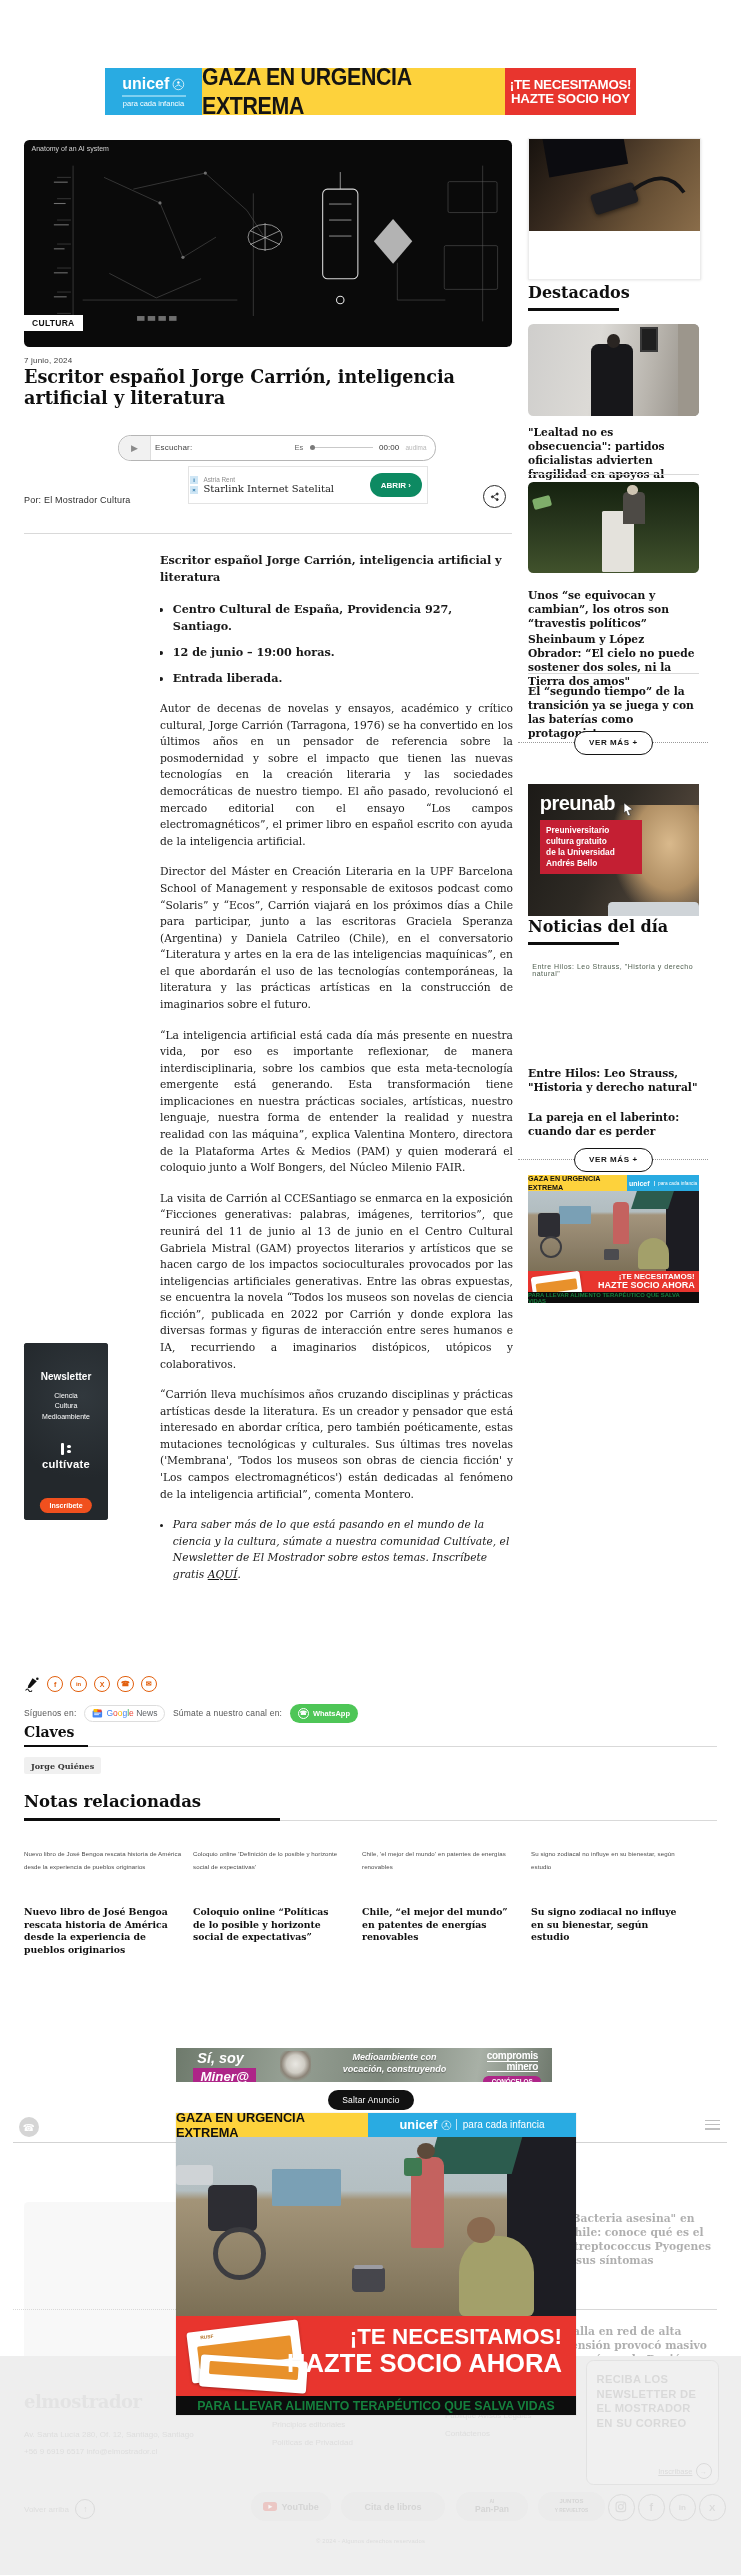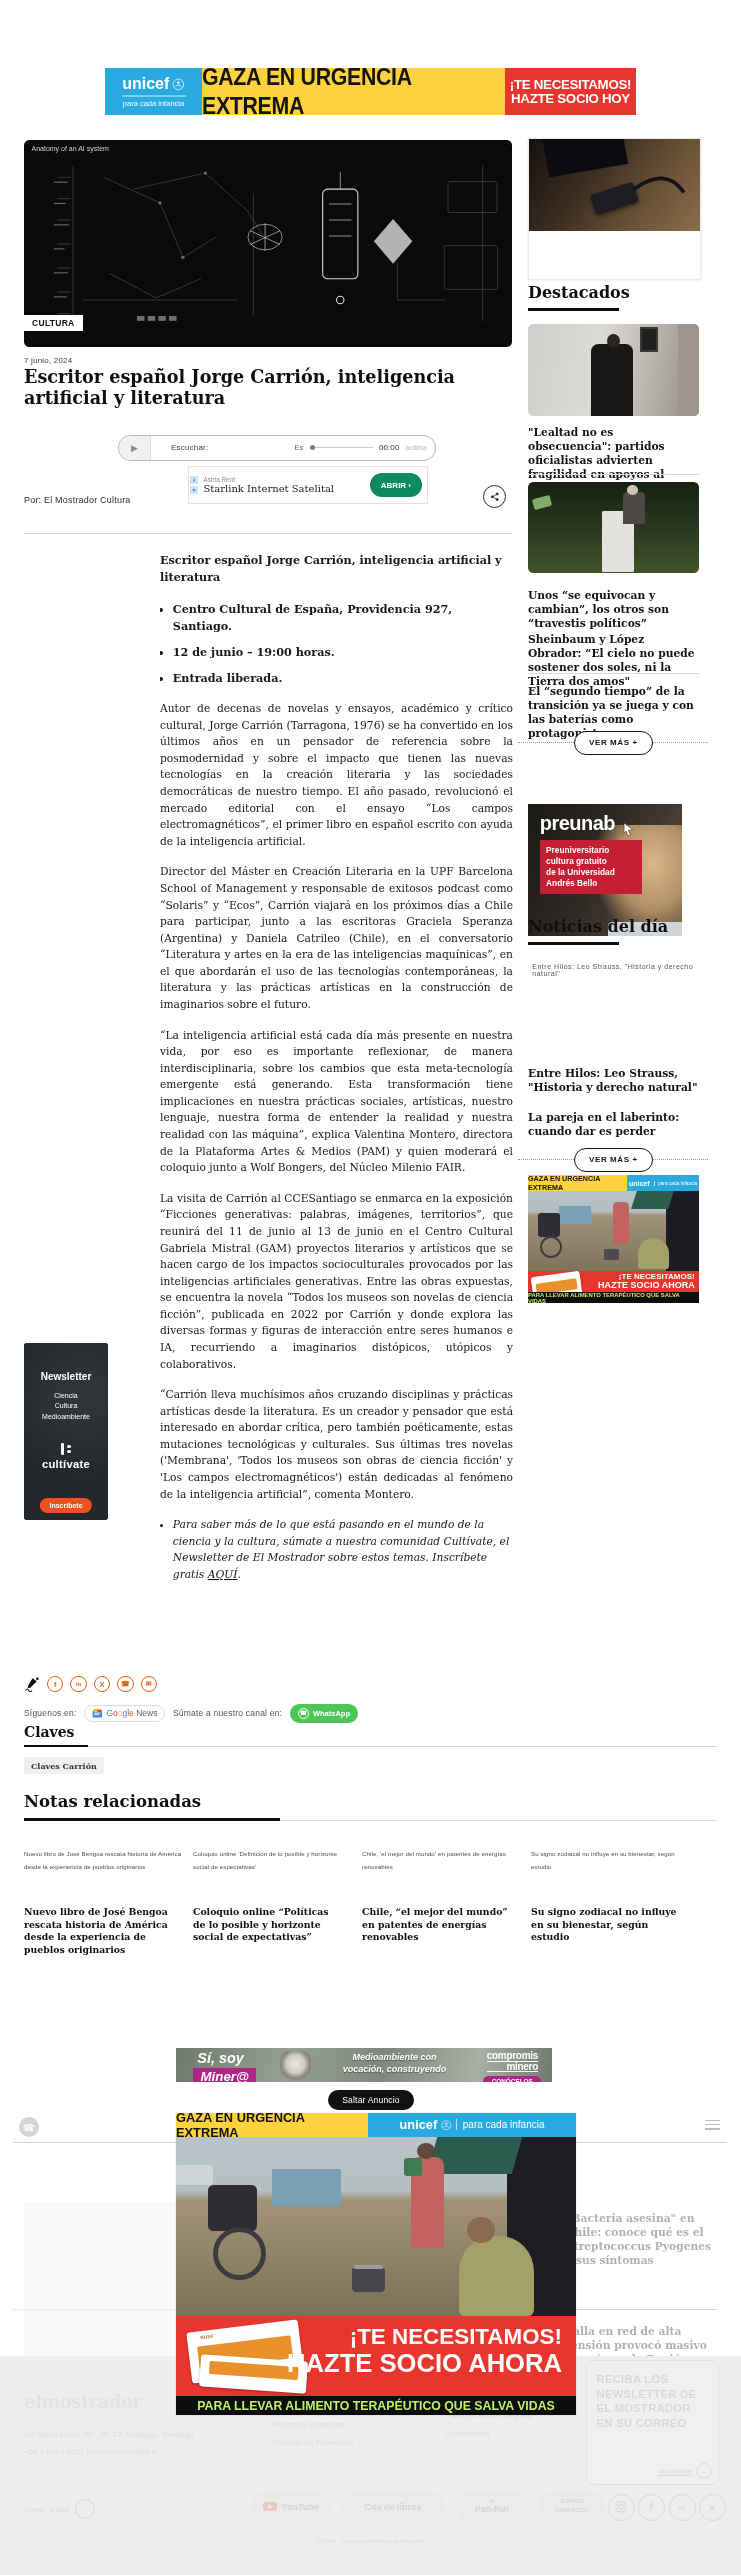--- a/index.html
+++ b/index.html
@@ -52,21 +52,21 @@
   .gn-badge{display:inline-flex;align-items:center;gap:3.7px;border:0.5px solid #ddd;border-radius:9.6px;padding:2.7px 7px;background:#fff}
   .wa-btn{display:inline-flex;align-items:center;gap:3.7px;background:#4ec657;color:#fff;border-radius:9.6px;padding:3.7px 8px;font-weight:700;font-size:7.5px}
   .tagchip{display:inline-block;background:#f0f0f0;border-radius:2.1px;padding:3.7px 7px;font-family:"DejaVu Serif","Liberation Serif",serif;font-weight:700;font-size:8px;color:#333}
   .cap{font-size:6.1px;color:#4a4a4a;line-height:2.1;letter-spacing:0.1px}
   .rel-title{font-family:"DejaVu Serif","Liberation Serif",serif;font-weight:700;font-size:9.3px;line-height:1.35;color:#101010}
   
   .gz-strip{display:flex}
   .gz-y{background:#fdd23c;color:#111;display:flex;align-items:center;justify-content:center}
   .gz-b{background:#29abe2;color:#fff;display:flex;align-items:center;justify-content:center;gap:4.3px}
   .gz-red{background:#e8352e;position:relative;overflow:hidden}
-  .gz-black{background:#0d0d0d;color:#bef264;display:flex;align-items:center;justify-content:center}
+  .gz-black{background:#0d0d0d;color:#15803d;display:flex;align-items:center;justify-content:center}
   .packet{position:absolute;background:#fff;border-radius:3.2px;box-shadow:0 1.1px 2.7px rgba(0,0,0,.3)}
   .packet .band{position:absolute;left:8%;top:30%;width:84%;height:45%;background:#e8912b;border-radius:1.6px}
   
   .faded{opacity:.38}
   .fpill{background:#c9c9c9;border-radius:15px;display:flex;align-items:center;justify-content:center;gap:4.3px;color:#8f8f8f;font-weight:700}
   .fcirc{border:1.1px solid #9d9d9d;border-radius:50%;width:24.5px;height:24.5px;display:flex;align-items:center;justify-content:center;color:#9d9d9d}
   .flink{font-size:8px;color:#a5a5a5;font-weight:300;margin-bottom:9px}
 </style>
 </head>
 <body>
@@ -145,21 +145,21 @@
   </svg>
   <div class="a" style="left:7.5px;top:5.3px;color:#d2d2d2;font-size:7px">Anatomy of an AI system</div>
   <div class="a cultura" style="left:0;top:175px">CULTURA</div>
 </div>
 
 <div class="a light" style="left:24px;top:356px;font-size:8px;color:#3d3d3d">7 junio, 2024</div>
 <h1 class="a h-serif" style="left:24px;top:366px;width:488px;font-size:17.6px;line-height:1.22;margin:0">Escritor español Jorge Carrión, inteligencia artificial y literatura</h1>
 
 <div class="a player" style="left:118px;top:435px;width:316px">
   <div class="pbtn">▶</div>
-  <div class="light" style="margin-left:20px;font-size:8px;color:#444">Escuchar:</div>
+  <div class="light" style="margin-left:4px;font-size:8px;color:#444">Escuchar:</div>
   <div style="flex:1"></div>
   <div style="font-size:7.5px;color:#666;margin-right:6.4px">Es</div>
   <div class="pbar">
       <div class="pdot"></div>
     </div>
   <div style="font-size:8px;color:#333;margin:0 6.4px">00:00</div>
   <div style="font-size:6.4px;color:#b8b8b8;margin-right:8.5px">audima</div>
 </div>
 
 <div class="a iad" style="left:188px;top:466px;width:238px;height:36px">
@@ -252,21 +252,21 @@
   <span class="light" style="font-size:8.5px;color:#555">Súmate a nuestro canal en:</span>
   <span class="wa-btn">
       <span style="border:0.8px solid #fff;border-radius:50%;width:9.6px;height:9.6px;display:inline-flex;align-items:center;justify-content:center;font-size:5.9px">☎</span>
       <span>WhatsApp</span>
     </span>
 </div>
 
 <div class="a h-serif" style="left:24px;top:1724px;font-size:14px">Claves</div>
 <div class="a thin" style="left:24px;top:1746px;width:693px"></div>
 <div class="a" style="left:24px;top:1745px;width:64px;height:2.1px;background:#0d0d0d"></div>
-<div class="a tagchip" style="left:24px;top:1757px">Claves Carrión</div>
+<div class="a tagchip" style="left:24px;top:1757px">Jorge Quiénes</div>
 
 <div class="a h-serif" style="left:24px;top:1792px;font-size:16.5px">Notas relacionadas</div>
 <div class="a thin" style="left:24px;top:1820px;width:693px"></div>
 <div class="a bar" style="left:24px;top:1818px;width:256px;height:3.2px"></div>
 <div class="a cap" style="left:24px;top:1848px;width:160px">Nuevo libro de José Bengoa rescata historia de América desde la experiencia de pueblos originarios</div>
 <div class="a cap" style="left:193px;top:1848px;width:160px">Coloquio online 'Definición de lo posible y horizonte social de expectativas'</div>
 <div class="a cap" style="left:362px;top:1848px;width:160px">Chile, 'el mejor del mundo' en patentes de energías renovables</div>
 <div class="a cap" style="left:531px;top:1848px;width:160px">Su signo zodiacal no influye en su bienestar, según estudio</div>
 <div class="a rel-title" style="left:24px;top:1906px;width:155px">Nuevo libro de José Bengoa rescata historia de América desde la experiencia de pueblos originarios</div>
 <div class="a rel-title" style="left:193px;top:1906px;width:149px">Coloquio online “Políticas de lo posible y horizonte social de expectativas”</div>
@@ -304,21 +304,21 @@
   <div class="a sb-title" style="left:0;top:451px;width:171px">Unos “se equivocan y cambian”, los otros son “travestis políticos”</div>
   <div class="a sb-title" style="left:0;top:495px;width:171px">Sheinbaum y López Obrador: “El cielo no puede sostener dos soles, ni la Tierra dos amos"</div>
   <div class="a thin" style="left:0;top:535px;width:171px"></div>
   <div class="a sb-title" style="left:0;top:547px;width:171px">El “segundo tiempo” de la transición ya se juega y con las baterías como protagonistas</div>
   <div class="a vermas" style="left:-9.6px;top:593px;width:190px">
     <div class="dots"></div>
     <button class="pill">VER MÁS +</button>
     <div class="dots"></div>
   </div>
 
-  <div class="a" style="left:0;top:666px;width:154px;height:132px;background:linear-gradient(115deg,#1c1a17 0%,#2e2a24 45%,#4a4036 75%,#6b5b49 100%);overflow:hidden">
+  <div class="a" style="left:0;top:646px;width:171px;height:132px;background:linear-gradient(115deg,#1c1a17 0%,#2e2a24 45%,#4a4036 75%,#6b5b49 100%);overflow:hidden">
     <div style="position:absolute;right:-16px;top:21.3px;width:101px;height:111px;background:radial-gradient(ellipse at 55% 35%,#d9b98c 0%,#b08f64 45%,transparent 75%)"></div>
     <div style="position:absolute;left:11.7px;top:7.5px;color:#fff;font-size:20px;font-weight:800;letter-spacing:-0.5px">preunab</div>
     <svg width="11.7" height="12.8" style="position:absolute;left:95px;top:19px" viewBox="0 0 22 24">
         <polygon points="2,0 18,12 10,14 14,23 9,24 6,15 2,19" fill="#fff" stroke="#222" stroke-width="1"></polygon>
       </svg>
     <div style="position:absolute;left:11.7px;top:36px;width:90px;background:#c41f33;padding:5.3px 6.4px;color:#fff;font-weight:700;font-size:8.3px;line-height:1.3">
       <div>Preuniversitario</div>
       <div>cultura gratuito</div>
       <div>de la Universidad</div>
       <div>Andrés Bello</div>

